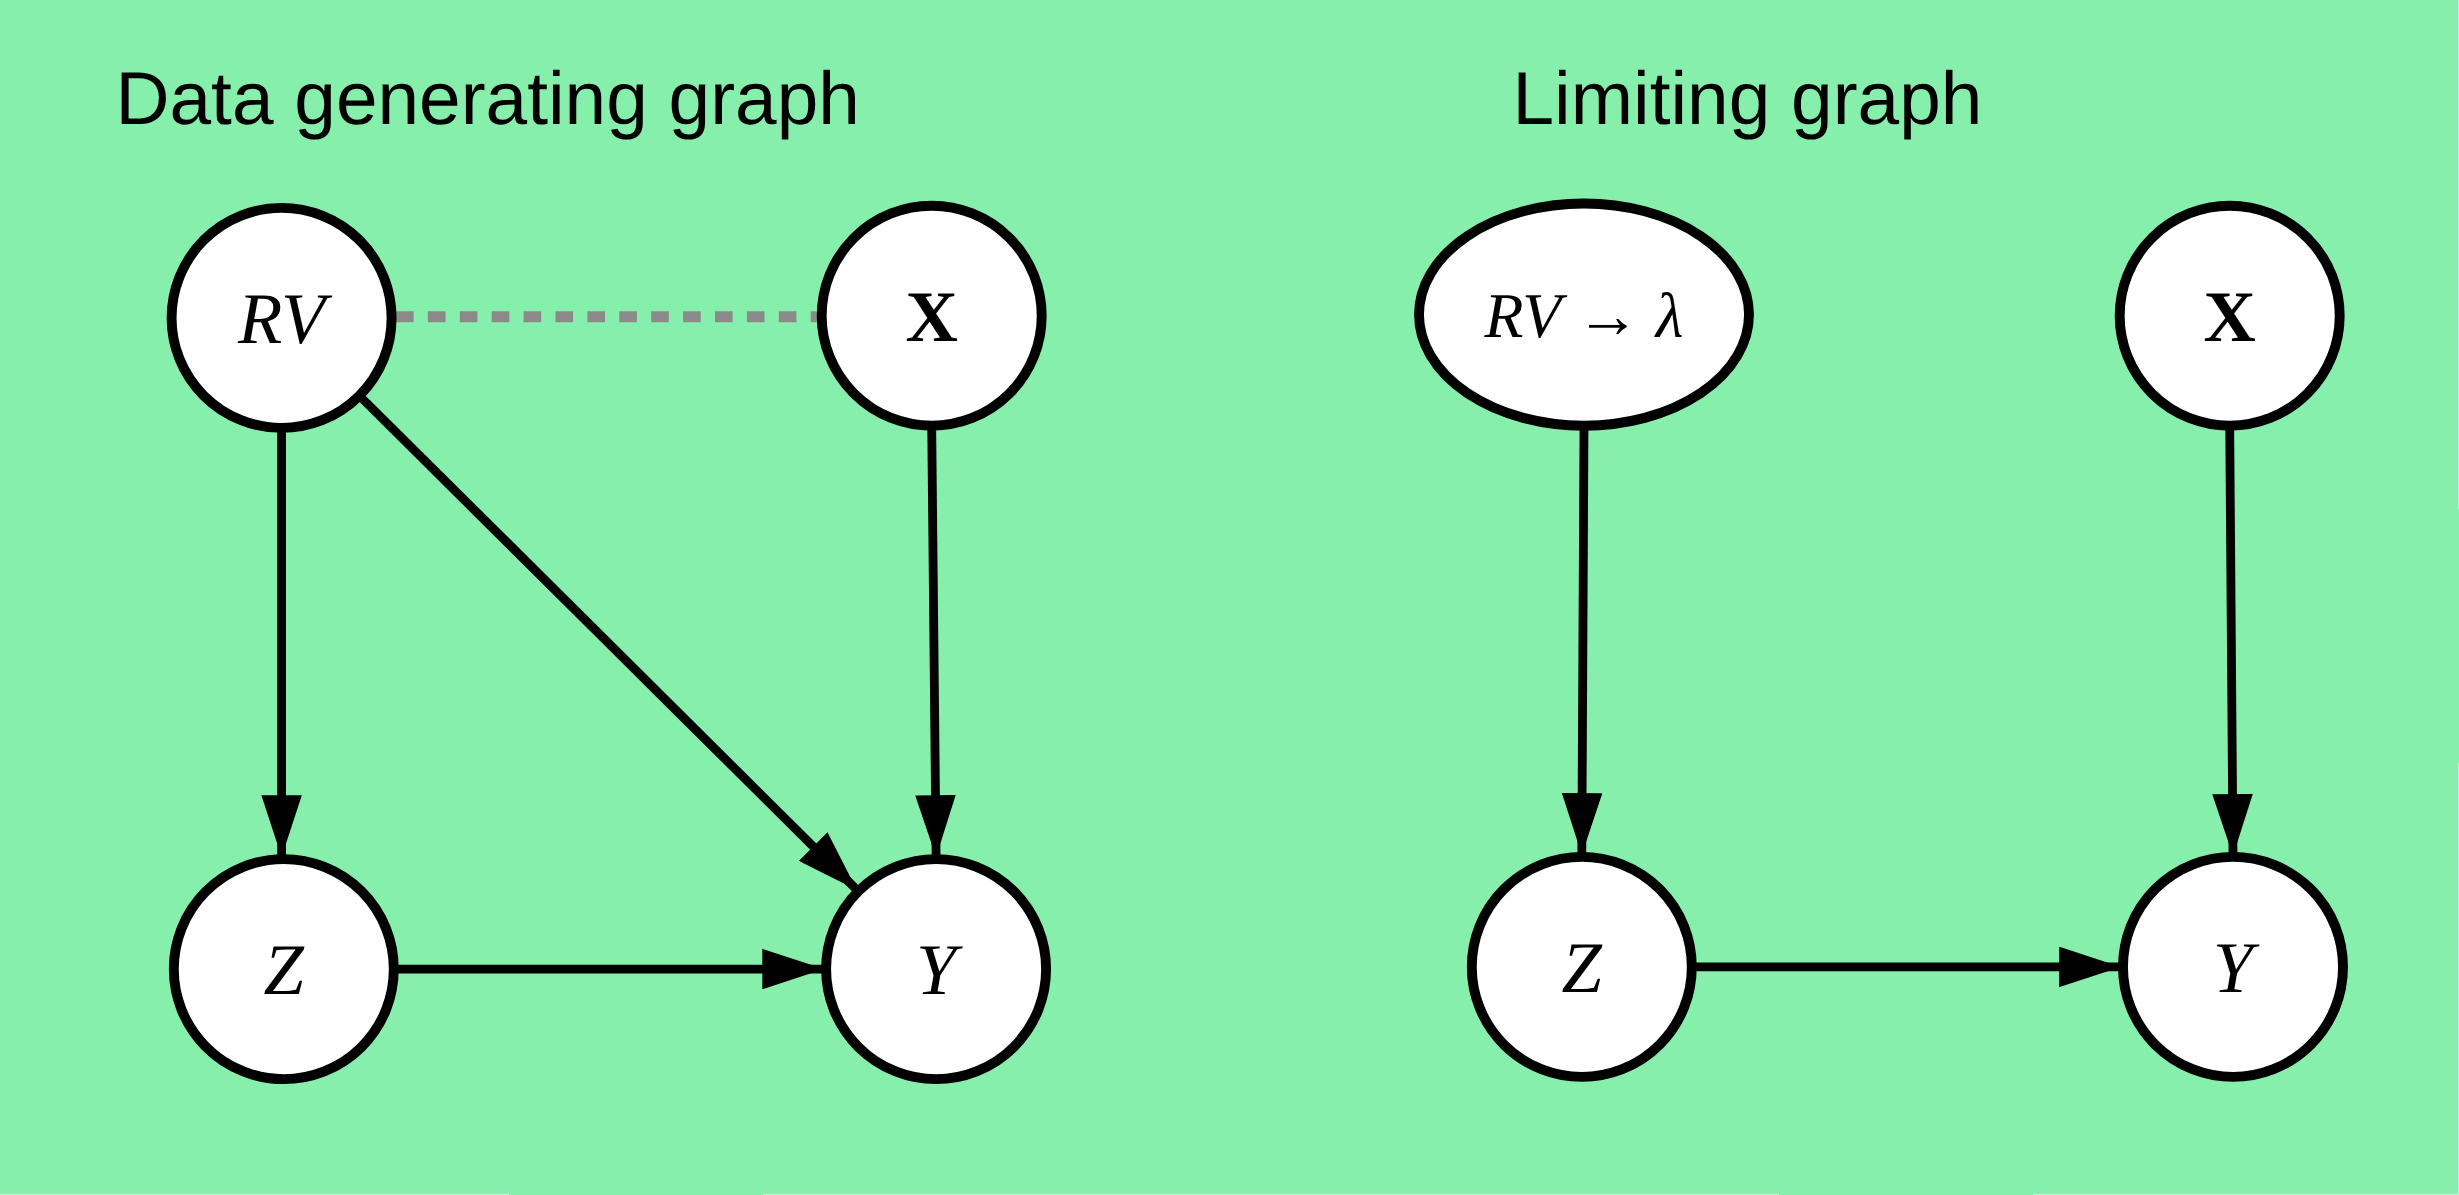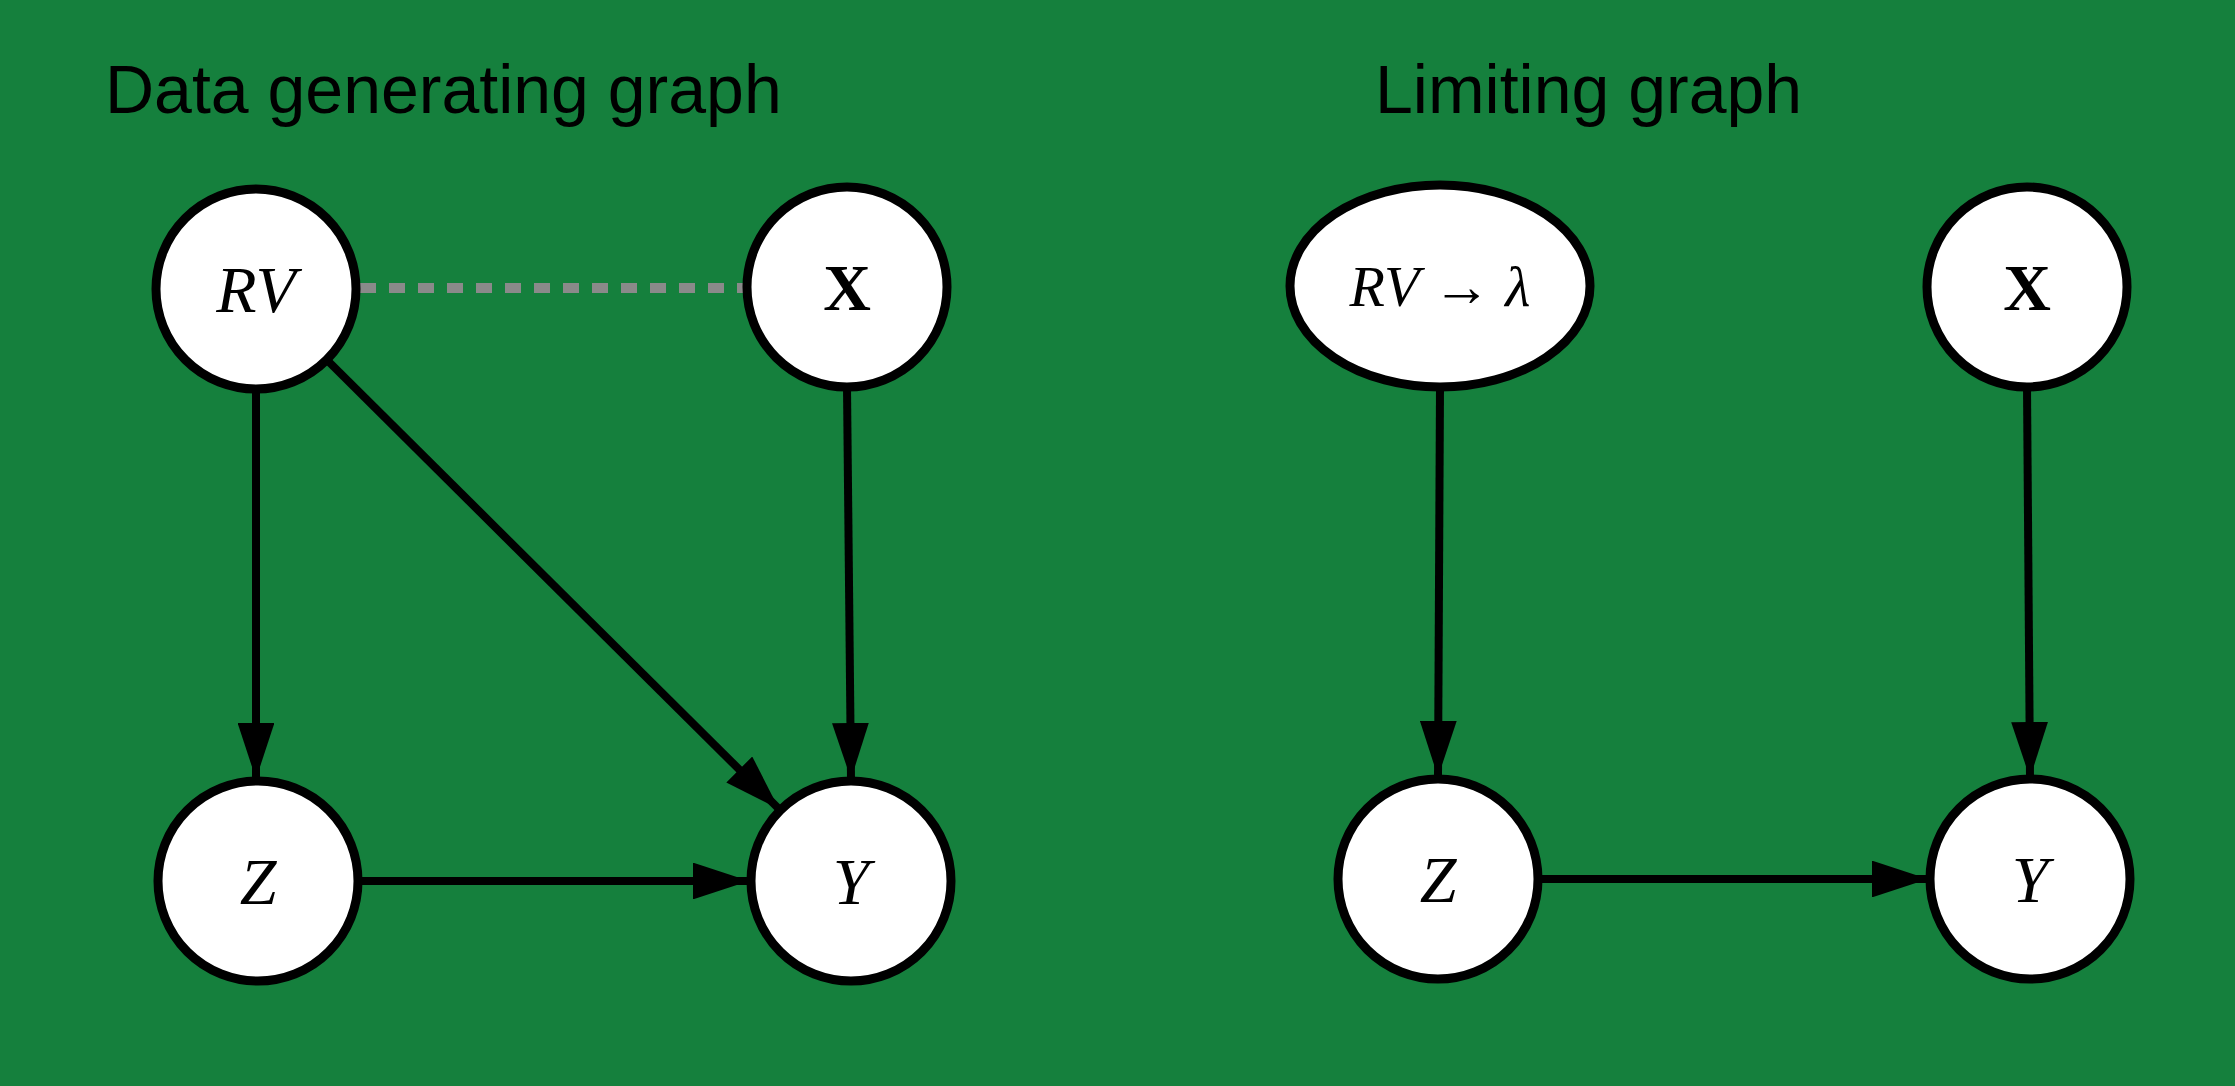--- a/index.html
+++ b/index.html
@@ -4,21 +4,21 @@
 <style>
   html, body {
     margin: 0;
     padding: 0;
     background: #ffffff;
   }
   .figure {
     position: relative;
     width: 2235px;
     height: 1086px;
-    background: #15803d;
+    background: #86efac;
     font-family: "Liberation Sans", sans-serif;
     overflow: hidden;
   }
   svg { display: block; }
   .panel-title {
     font-family: "Liberation Sans", "DejaVu Sans", sans-serif;
     font-size: 68px;
     fill: #000000;
   }
   .node-circle {

